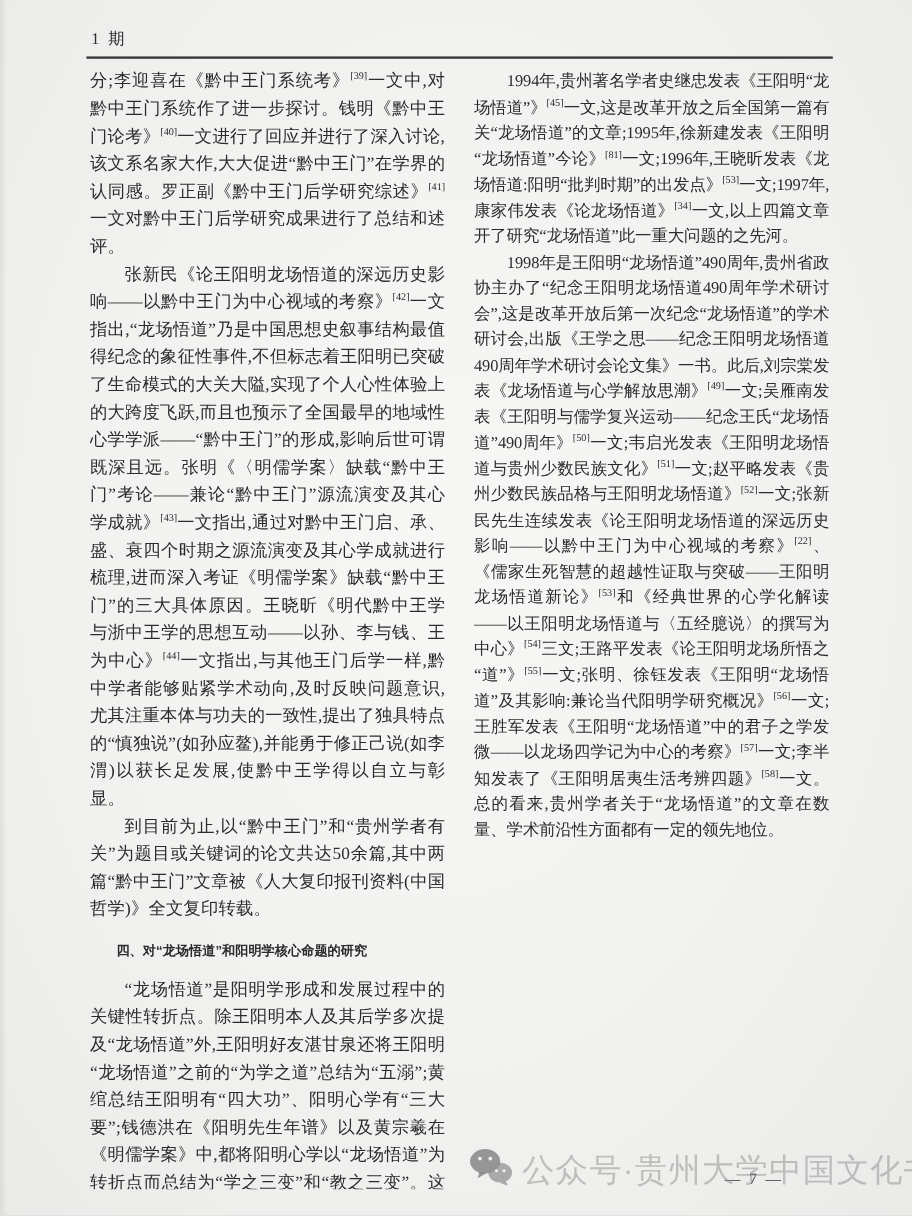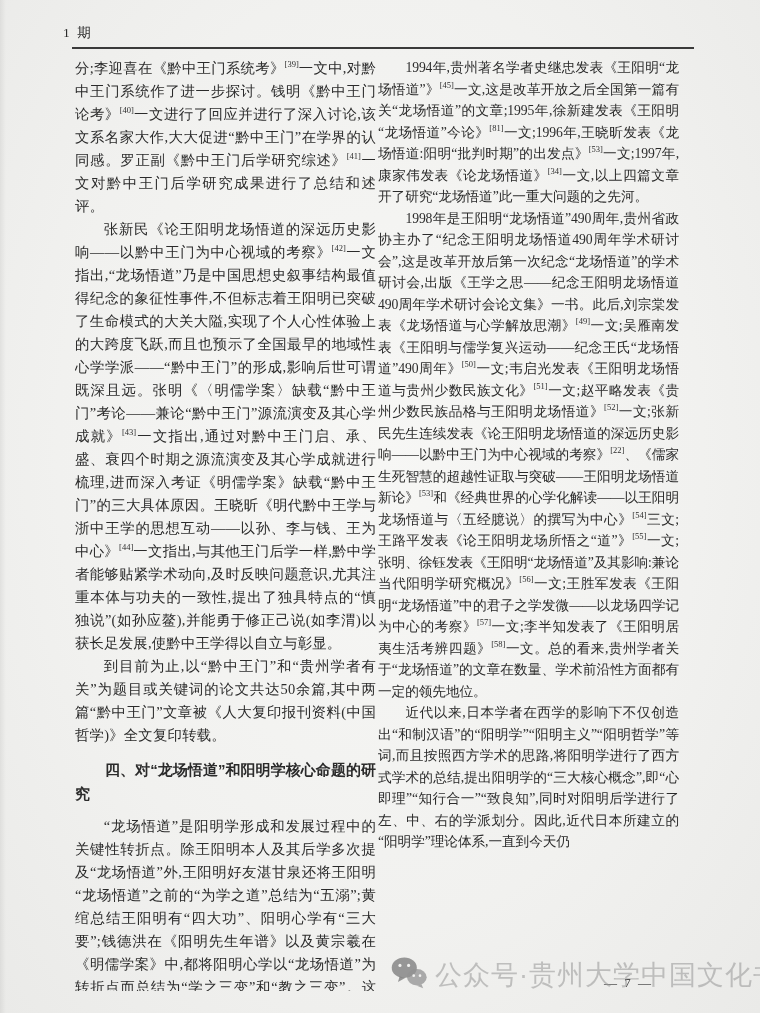--- a/index.html
+++ b/index.html
@@ -3,37 +3,37 @@
 <meta charset="utf-8">
 <style>
   html,body { margin:0; padding:0; background:#ddd; }
   .page {
     position:relative; width:760px; height:1013px; margin:0 auto;
     background: radial-gradient(ellipse at 50% 45%, #f7f7f5 0%, #f1f1ef 60%, #eaeae8 100%);
     font-family:"Liberation Serif","DejaVu Serif",serif;
     color:#2b2b2b; overflow:hidden;
   }
   
-  .hdr { position:absolute; top:24px; left:63px; width:616px; height:20px; font-size:13.5px; }
+  .hdr { position:absolute; top:24px; left:76px; width:616px; height:20px; font-size:13.5px; }
   .hdr .issue { position:absolute; left:0; top:0; letter-spacing:2px; }
   .hdr .rtitle { position:absolute; left:50%; top:0; transform:translateX(-50%);
                  white-space:nowrap; letter-spacing:1px; }
   .hdr-rule { position:absolute; top:47px; left:72px; width:622px; height:1.5px; background:#3a3a3a; }
   
   .columns { position:absolute; top:57px; left:75px; width:616px; height:934px;
-             display:flex; gap:2px; overflow:hidden; }
+             display:flex; gap:24px; overflow:hidden; }
   .col { width:301px; height:100%; overflow:hidden; text-align:justify; }
   .col-left  { font-size:14.4px; line-height:23px;   letter-spacing:0.2px; }
   .col-right { font-size:13.7px; line-height:21.5px; letter-spacing:-0.1px; }
   .para { margin:0; }
   .para.body { text-indent:2em; }
   .para.continuation { text-indent:0; }
   .para.heading { font-weight:bold; text-indent:2em; margin:11px 0 9px;
                   font-family:"Liberation Sans","DejaVu Sans",sans-serif;
-                  font-size:15px; line-height:24px; letter-spacing:0; }
+                  font-size:11px; line-height:24px; letter-spacing:0; }
   sup.ref { font-size:8.5px; line-height:0; letter-spacing:0; }
   
   .watermark { position:absolute; left:390px; top:956px; display:flex; align-items:center;
                gap:7px; z-index:3; pointer-events:none; }
   .watermark .wtxt { font-family:"Liberation Sans","DejaVu Sans",sans-serif;
                      font-size:27px; letter-spacing:1px; white-space:nowrap;
                      color:rgba(150,150,150,0.55); }
   .pageno { position:absolute; left:604px; top:975px; z-index:2;
             font-size:13px; letter-spacing:2px; color:#333; }
   
@@ -55,21 +55,20 @@
     <section class="col col-left" id="col-left">
         <p class="para continuation">分;李迎喜在《黔中王门系统考》<sup class="ref">[39]</sup>一文中,对黔中王门系统作了进一步探讨。钱明《黔中王门论考》<sup class="ref">[40]</sup>一文进行了回应并进行了深入讨论,该文系名家大作,大大促进“黔中王门”在学界的认同感。罗正副《黔中王门后学研究综述》<sup class="ref">[41]</sup>一文对黔中王门后学研究成果进行了总结和述评。</p>
         <p class="para body">张新民《论王阳明龙场悟道的深远历史影响——以黔中王门为中心视域的考察》<sup class="ref">[42]</sup>一文指出,“龙场悟道”乃是中国思想史叙事结构最值得纪念的象征性事件,不但标志着王阳明已突破了生命模式的大关大隘,实现了个人心性体验上的大跨度飞跃,而且也预示了全国最早的地域性心学学派——“黔中王门”的形成,影响后世可谓既深且远。张明《〈明儒学案〉缺载“黔中王门”考论——兼论“黔中王门”源流演变及其心学成就》<sup class="ref">[43]</sup>一文指出,通过对黔中王门启、承、盛、衰四个时期之源流演变及其心学成就进行梳理,进而深入考证《明儒学案》缺载“黔中王门”的三大具体原因。王晓昕《明代黔中王学与浙中王学的思想互动——以孙、李与钱、王为中心》<sup class="ref">[44]</sup>一文指出,与其他王门后学一样,黔中学者能够贴紧学术动向,及时反映问题意识,尤其注重本体与功夫的一致性,提出了独具特点的“慎独说”(如孙应鳌),并能勇于修正己说(如李渭)以获长足发展,使黔中王学得以自立与彰显。</p>
         <p class="para body">到目前为止,以“黔中王门”和“贵州学者有关”为题目或关键词的论文共达50余篇,其中两篇“黔中王门”文章被《人大复印报刊资料(中国哲学)》全文复印转载。</p>
         <h3 class="para heading">四、对“龙场悟道”和阳明学核心命题的研究</h3>
         <p class="para body">“龙场悟道”是阳明学形成和发展过程中的关键性转折点。除王阳明本人及其后学多次提及“龙场悟道”外,王阳明好友湛甘泉还将王阳明“龙场悟道”之前的“为学之道”总结为“五溺”;黄绾总结王阳明有“四大功”、阳明心学有“三大要”;钱德洪在《阳明先生年谱》以及黄宗羲在《明儒学案》中,都将阳明心学以“龙场悟道”为转折点而总结为“学之三变”和“教之三变”。这些都是明代学者对王阳明“龙场悟道”与阳明之“学”与“教”的盖棺定论之说。“龙场悟道”一直都是阳明学研究的热点问题之一。</p>
       </section>
     <section class="col col-right" id="col-right">
         <p class="para body">1994年,贵州著名学者史继忠发表《王阳明“龙场悟道”》<sup class="ref">[45]</sup>一文,这是改革开放之后全国第一篇有关“龙场悟道”的文章;1995年,徐新建发表《王阳明“龙场悟道”今论》<sup class="ref">[81]</sup>一文;1996年,王晓昕发表《龙场悟道:阳明“批判时期”的出发点》<sup class="ref">[53]</sup>一文;1997年,康家伟发表《论龙场悟道》<sup class="ref">[34]</sup>一文,以上四篇文章开了研究“龙场悟道”此一重大问题的之先河。</p>
         <p class="para body">1998年是王阳明“龙场悟道”490周年,贵州省政协主办了“纪念王阳明龙场悟道490周年学术研讨会”,这是改革开放后第一次纪念“龙场悟道”的学术研讨会,出版《王学之思——纪念王阳明龙场悟道490周年学术研讨会论文集》一书。此后,刘宗棠发表《龙场悟道与心学解放思潮》<sup class="ref">[49]</sup>一文;吴雁南发表《王阳明与儒学复兴运动——纪念王氏“龙场悟道”490周年》<sup class="ref">[50]</sup>一文;韦启光发表《王阳明龙场悟道与贵州少数民族文化》<sup class="ref">[51]</sup>一文;赵平略发表《贵州少数民族品格与王阳明龙场悟道》<sup class="ref">[52]</sup>一文;张新民先生连续发表《论王阳明龙场悟道的深远历史影响——以黔中王门为中心视域的考察》<sup class="ref">[22]</sup>、《儒家生死智慧的超越性证取与突破——王阳明龙场悟道新论》<sup class="ref">[53]</sup>和《经典世界的心学化解读——以王阳明龙场悟道与〈五经臆说〉的撰写为中心》<sup class="ref">[54]</sup>三文;王路平发表《论王阳明龙场所悟之“道”》<sup class="ref">[55]</sup>一文;张明、徐钰发表《王阳明“龙场悟道”及其影响:兼论当代阳明学研究概况》<sup class="ref">[56]</sup>一文;王胜军发表《王阳明“龙场悟道”中的君子之学发微——以龙场四学记为中心的考察》<sup class="ref">[57]</sup>一文;李半知发表了《王阳明居夷生活考辨四题》<sup class="ref">[58]</sup>一文。总的看来,贵州学者关于“龙场悟道”的文章在数量、学术前沿性方面都有一定的领先地位。</p>
-        <p class="para body">近代以来,日本学者在西学的影响下不仅创造出“和制汉语”的“阳明学”“阳明主义”“阳明哲学”等词,而且按照西方学术的思路,将阳明学进行了西方式学术的总结,提出阳明学的“三大核心概念”,即“心即理”“知行合一”“致良知”,同时对阳明后学进行了左、中、右的学派划分。因此,近代日本所建立的“阳明学”理论体系,一直到今天仍</p>
       </section>
   </div>
 
   <div class="watermark">
     <span>
       <svg width="38" height="33" viewBox="0 0 48 42" aria-hidden="true">
         <ellipse cx="18" cy="15" rx="16" ry="13" fill="rgba(120,120,120,0.75)"></ellipse>
         <path d="M12 26 L10 33 L19 28 Z" fill="rgba(120,120,120,0.75)"></path>
         <circle cx="12.5" cy="12" r="2" fill="#f1f1ef"></circle>
         <circle cx="23.5" cy="12" r="2" fill="#f1f1ef"></circle>

